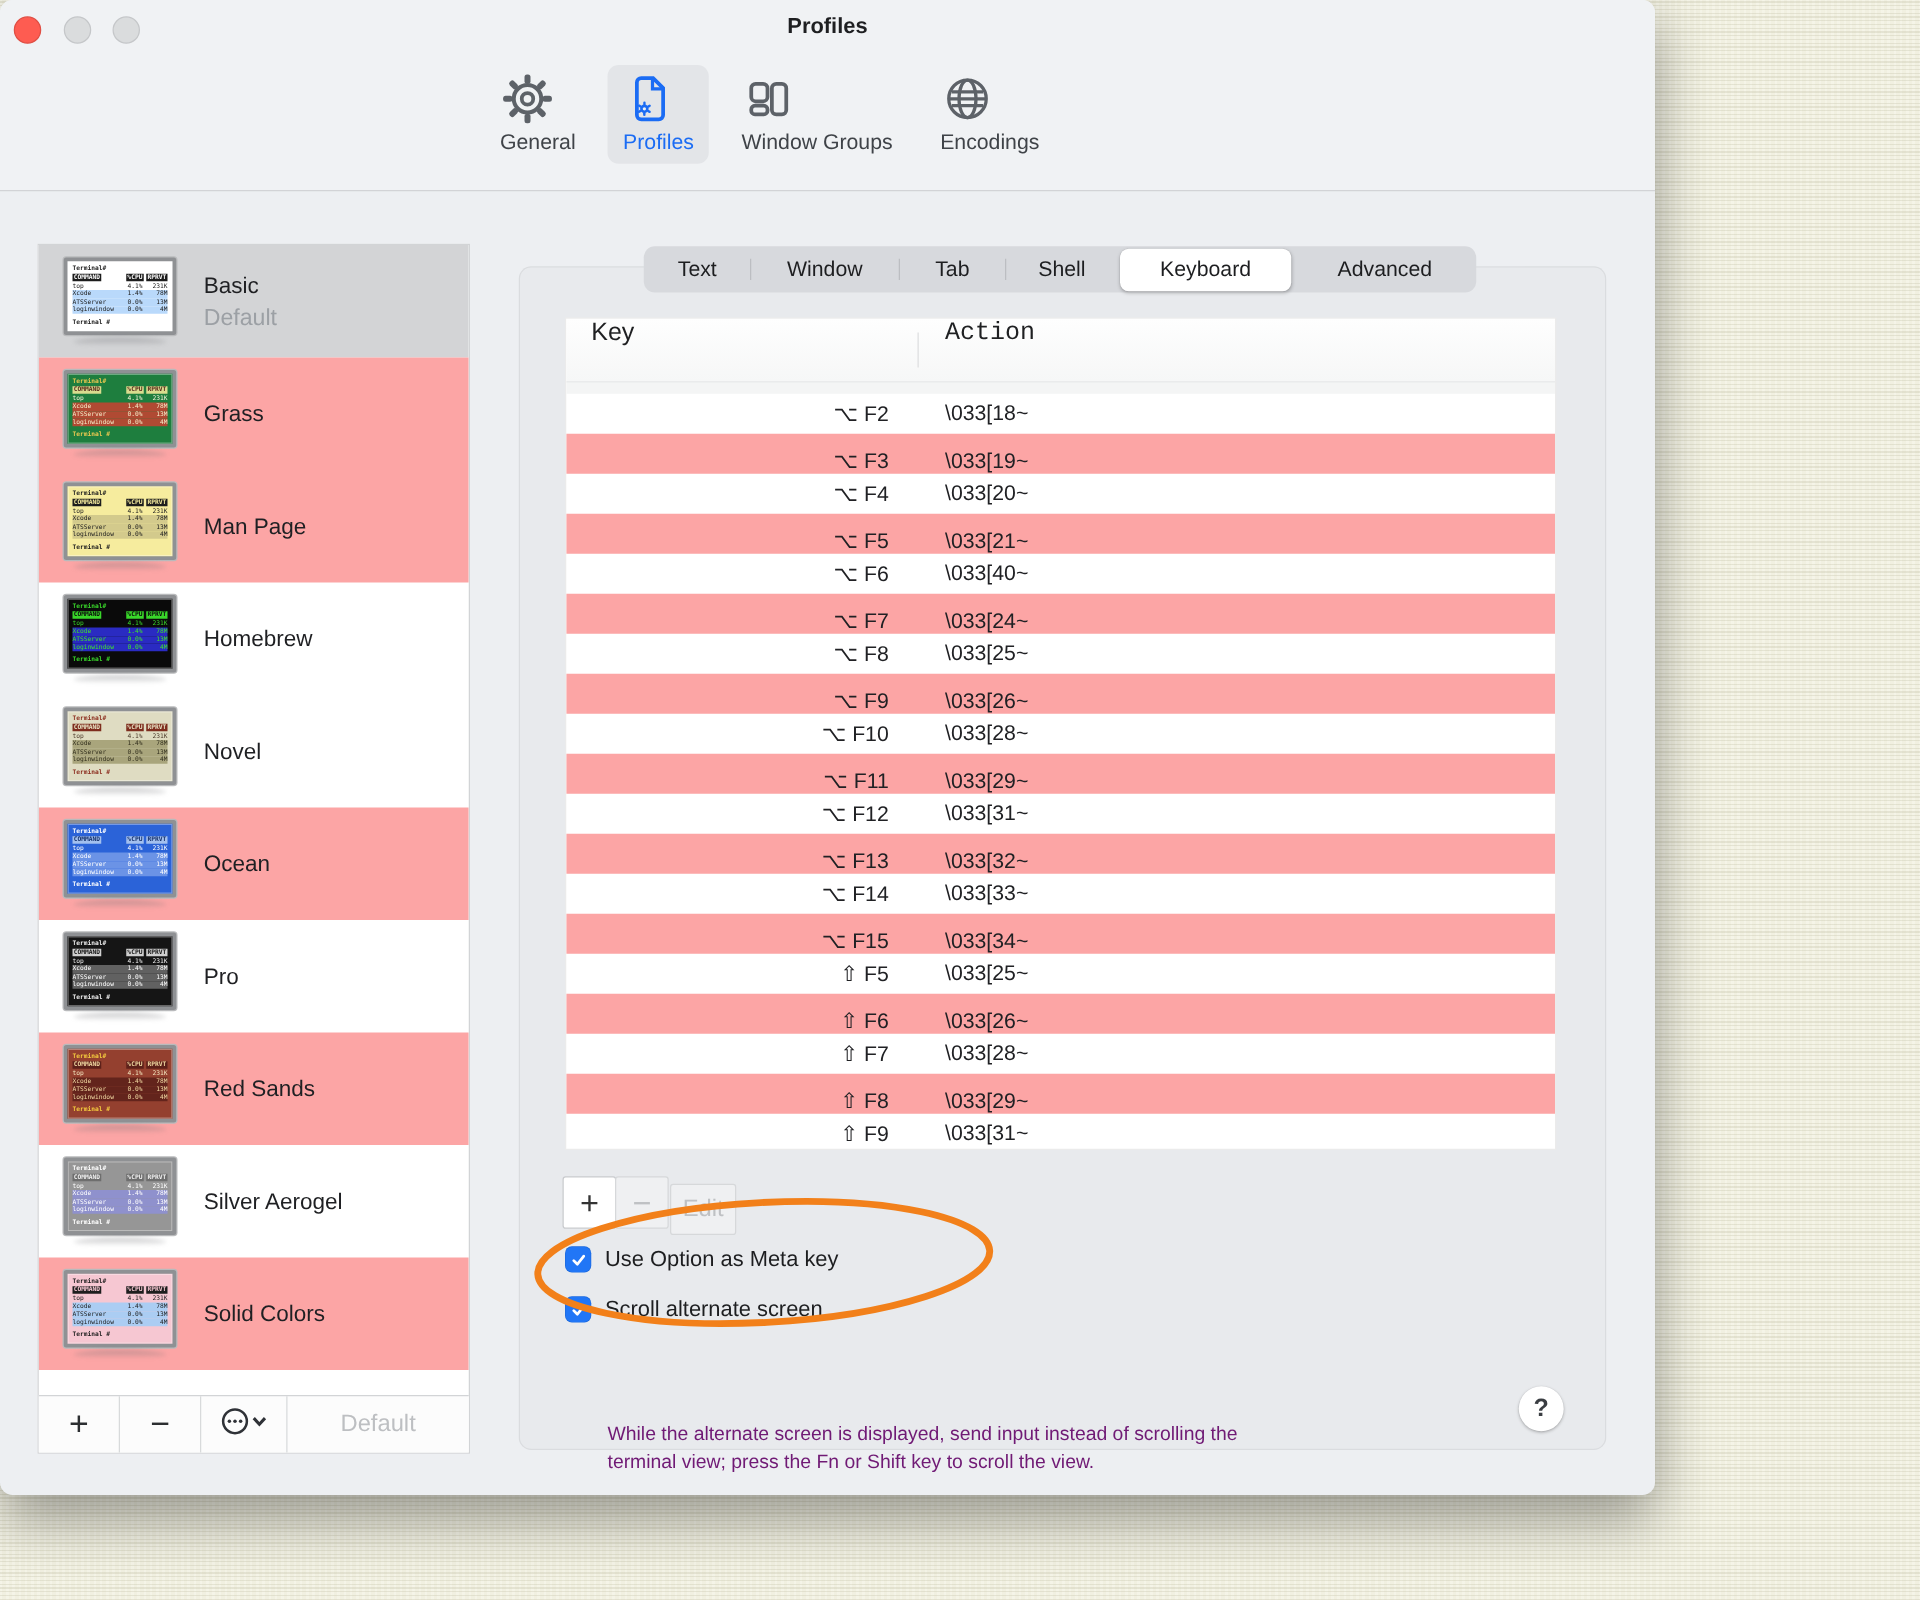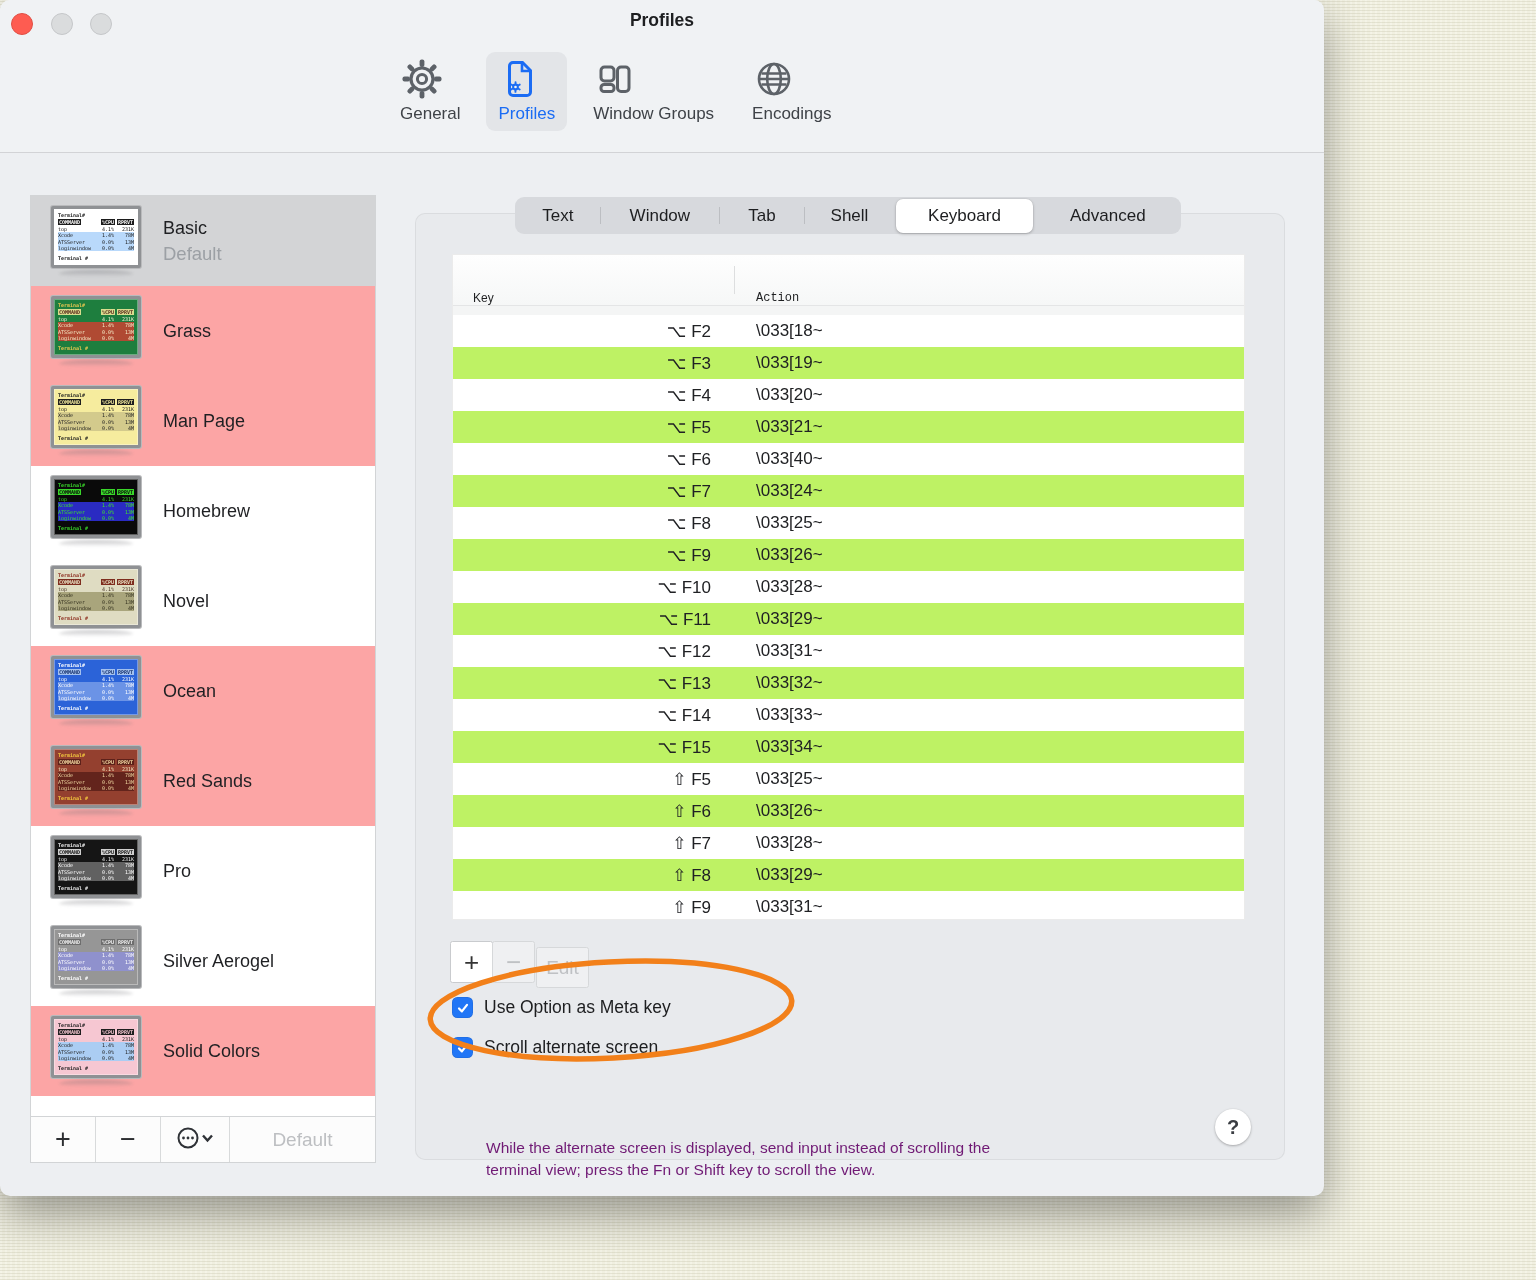--- a/index.html
+++ b/index.html
@@ -65,27 +65,27 @@
   .seg{position:relative;display:flex;align-items:center;justify-content:center;
     font-size:17px;color:#1d1e20;border-radius:7px;box-sizing:border-box;}
   .seg:nth-child(1){flex:86;} .seg:nth-child(2){flex:119;} .seg:nth-child(3){flex:86;}
   .seg:nth-child(4){flex:90;} .seg:nth-child(5){flex:138;} .seg:nth-child(6){flex:147;}
   .seg.selected{background:#fff;margin:1.5px;box-shadow:0 1px 3px rgba(0,0,0,.25), 0 0 0 .5px rgba(0,0,0,.05);}
   .seg.divider::before{content:'';position:absolute;left:-.5px;top:10px;height:17px;width:1px;background:#bcbec2;}
   
   .kb-table{position:absolute;left:452px;top:254px;width:793px;height:666px;background:#fff;
     border:1px solid rgba(0,0,0,.08);box-sizing:border-box;overflow:hidden;}
   .t-header{position:relative;height:50px;background:linear-gradient(#fefefe,#f6f7f7);
-    border-bottom:1px solid #e4e5e6;display:flex;align-items:flex-end;font-size:12px;color:#1f2022;}
+    border-bottom:1px solid #e4e5e6;display:flex;align-items:flex-start;font-size:20px;color:#1f2022;}
   .h-key{padding-left:20px;}
   .h-action{position:absolute;left:303px;font-family:Liberation Mono, monospace;}
   .h-div{position:absolute;left:281px;top:11px;height:28px;width:1px;background:#dddedf;}
   .t-partial{height:9px;background:#f4f5f5;}
   .t-row{height:32px;display:flex;align-items:center;font-size:17px;color:#202124;}
-  .t-row.alt{background:#bef264;}
+  .t-row.alt{background:#fca5a5;align-items:flex-end;}
   .cell-key{width:258px;text-align:right;}
   .cell-action{margin-left:45px;}
   
   .small-btn{position:absolute;box-sizing:border-box;border:1px solid #c9cbce;background:#fff;
     display:flex;align-items:center;justify-content:center;border-radius:2.5px;color:#333;}
   .btn-add{left:450px;top:941px;width:43px;height:42px;font-size:26px;font-weight:300;}
   .btn-rem{left:492px;top:941px;width:43px;height:42px;font-size:26px;font-weight:300;
     background:#eff0f2;color:#bfc1c4;border-color:#d6d8da;}
   .btn-edit{left:536px;top:947px;width:53px;height:41px;font-size:19px;
     background:#eff0f2;color:#bfc1c4;border-color:#d6d8da;}
@@ -423,20 +423,62 @@
         <div class="t-prompt" style="color: rgb(255, 255, 255);">Terminal #</div>
       </div>
       <div class="t-reflect"></div>
     </div>
     <div class="p-text">
       <div class="p-name">Ocean</div>
 
     </div>
   </div>
 
+  <div class="p-row">
+    <div class="thumb-wrap">
+      <div class="t-frame" style="background: rgb(21, 21, 21); color: rgb(237, 237, 237);">
+        <div class="t-title" style="color: rgb(237, 237, 237);">Terminal#</div>
+        <div class="t-hdr">
+                  <span class="chip c-cmd" style="background: rgb(207, 207, 207); color: rgb(21, 21, 21);">COMMAND</span>
+                  <span class="sp"></span>
+                  <span class="chip c-cpu" style="background: rgb(207, 207, 207); color: rgb(21, 21, 21);">%CPU</span>
+                  <span class="chip c-mem" style="margin-left: 2px; background: rgb(207, 207, 207); color: rgb(21, 21, 21);">RPRVT</span>
+                </div>
+        <div class="t-lines">
+                  <div class="t-line">
+                    <span class="n">top</span>
+                    <span class="c">4.1%</span>
+                    <span class="m">231K</span>
+                  </div>
+                  <div class="t-line" style="background: rgb(97, 97, 97); color: rgb(255, 255, 255);">
+                    <span class="n">Xcode</span>
+                    <span class="c">1.4%</span>
+                    <span class="m">78M</span>
+                  </div>
+                  <div class="t-line" style="background: rgb(97, 97, 97); color: rgb(255, 255, 255);">
+                    <span class="n">ATSServer</span>
+                    <span class="c">0.0%</span>
+                    <span class="m">13M</span>
+                  </div>
+                  <div class="t-line" style="background: rgb(97, 97, 97); color: rgb(255, 255, 255);">
+                    <span class="n">loginwindow</span>
+                    <span class="c">0.0%</span>
+                    <span class="m">4M</span>
+                  </div>
+                </div>
+        <div class="t-prompt" style="color: rgb(237, 237, 237);">Terminal #</div>
+      </div>
+      <div class="t-reflect"></div>
+    </div>
+    <div class="p-text">
+      <div class="p-name">Pro</div>
+
+    </div>
+  </div>
+
   <div class="p-row alt">
     <div class="thumb-wrap">
       <div class="t-frame" style="background: rgb(148, 64, 47); color: rgb(242, 227, 189);">
         <div class="t-title" style="color: rgb(243, 201, 62);">Terminal#</div>
         <div class="t-hdr">
                   <span class="chip c-cmd" style="background: rgb(93, 33, 26); color: rgb(242, 217, 162);">COMMAND</span>
                   <span class="sp"></span>
                   <span class="chip c-cpu" style="background: rgb(93, 33, 26); color: rgb(242, 217, 162);">%CPU</span>
                   <span class="chip c-mem" style="margin-left: 2px; background: rgb(93, 33, 26); color: rgb(242, 217, 162);">RPRVT</span>
                 </div>
@@ -461,62 +503,20 @@
                     <span class="c">0.0%</span>
                     <span class="m">4M</span>
                   </div>
                 </div>
         <div class="t-prompt" style="color: rgb(243, 201, 62);">Terminal #</div>
       </div>
       <div class="t-reflect"></div>
     </div>
     <div class="p-text">
       <div class="p-name">Red Sands</div>
-
-    </div>
-  </div>
-
-  <div class="p-row">
-    <div class="thumb-wrap">
-      <div class="t-frame" style="background: rgb(21, 21, 21); color: rgb(237, 237, 237);">
-        <div class="t-title" style="color: rgb(237, 237, 237);">Terminal#</div>
-        <div class="t-hdr">
-                  <span class="chip c-cmd" style="background: rgb(207, 207, 207); color: rgb(21, 21, 21);">COMMAND</span>
-                  <span class="sp"></span>
-                  <span class="chip c-cpu" style="background: rgb(207, 207, 207); color: rgb(21, 21, 21);">%CPU</span>
-                  <span class="chip c-mem" style="margin-left: 2px; background: rgb(207, 207, 207); color: rgb(21, 21, 21);">RPRVT</span>
-                </div>
-        <div class="t-lines">
-                  <div class="t-line">
-                    <span class="n">top</span>
-                    <span class="c">4.1%</span>
-                    <span class="m">231K</span>
-                  </div>
-                  <div class="t-line" style="background: rgb(97, 97, 97); color: rgb(255, 255, 255);">
-                    <span class="n">Xcode</span>
-                    <span class="c">1.4%</span>
-                    <span class="m">78M</span>
-                  </div>
-                  <div class="t-line" style="background: rgb(97, 97, 97); color: rgb(255, 255, 255);">
-                    <span class="n">ATSServer</span>
-                    <span class="c">0.0%</span>
-                    <span class="m">13M</span>
-                  </div>
-                  <div class="t-line" style="background: rgb(97, 97, 97); color: rgb(255, 255, 255);">
-                    <span class="n">loginwindow</span>
-                    <span class="c">0.0%</span>
-                    <span class="m">4M</span>
-                  </div>
-                </div>
-        <div class="t-prompt" style="color: rgb(237, 237, 237);">Terminal #</div>
-      </div>
-      <div class="t-reflect"></div>
-    </div>
-    <div class="p-text">
-      <div class="p-name">Pro</div>
 
     </div>
   </div>
 
   <div class="p-row">
     <div class="thumb-wrap">
       <div class="t-frame" style="background: rgb(150, 150, 150); color: rgb(255, 255, 255);">
         <div class="t-title" style="color: rgb(255, 255, 255);">Terminal#</div>
         <div class="t-hdr">
                   <span class="chip c-cmd" style="background: rgb(110, 110, 110); color: rgb(240, 240, 240);">COMMAND</span>

